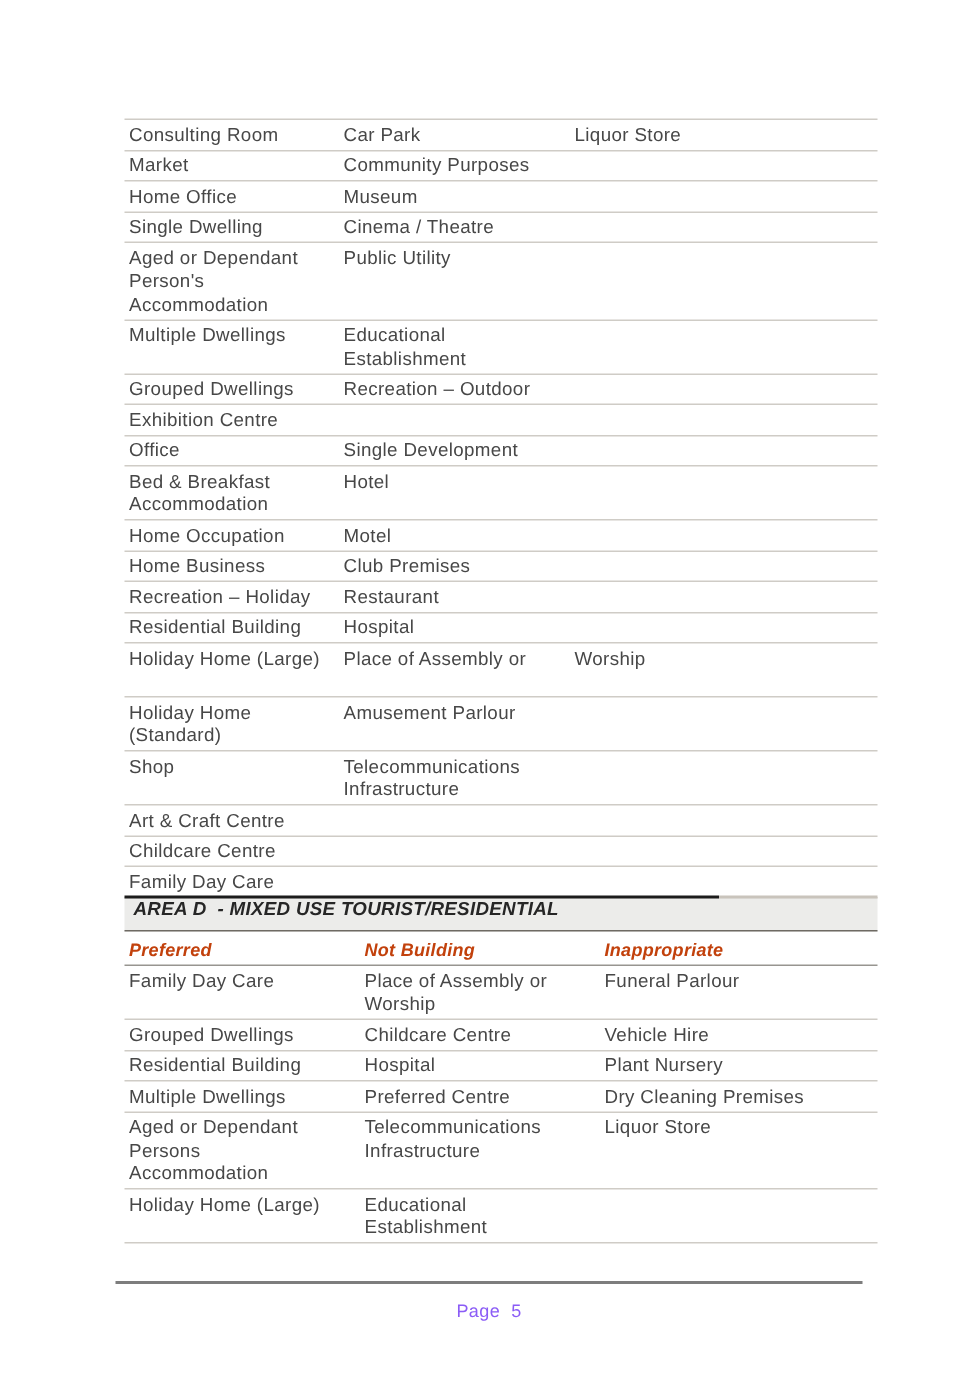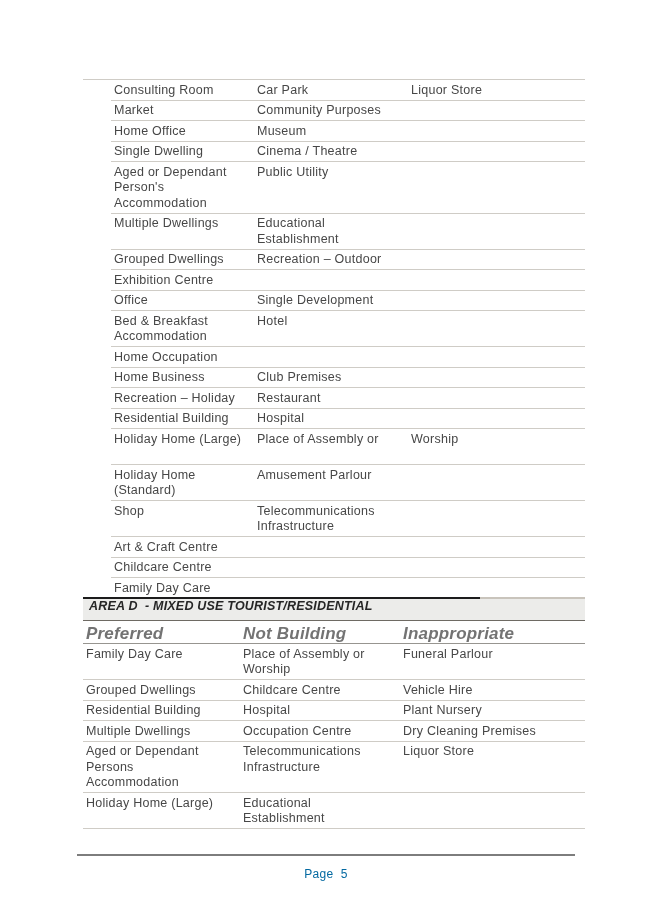--- a/index.html
+++ b/index.html
@@ -24,21 +24,21 @@
     top: 79px;
     width: 502px;
   }
   .dtable {
     border-top: 1px solid #cfccc6;
   }
   .trow {
     display: grid;
     border-bottom: 1px solid #cfccc6;
   }
-  .cols-c { grid-template-columns: 143px 154px 1fr; margin-left: 28px; }
+  .cols-c { grid-template-columns: 143px 154px 1fr; }
   .cols-d { grid-template-columns: 157px 160px 1fr; }
   .tcell {
     padding: 2.5px 2px 1.5px 3px;
     font-size: 12.5px;
     line-height: 15.5px;
     letter-spacing: 0.25px;
     color: #474747;
     white-space: pre-line;
     overflow: hidden;
   }
@@ -63,40 +63,40 @@
     font-style: italic;
     letter-spacing: 0.2px;
     color: #262626;
   }
   .colhead-row {
     display: grid;
     border-bottom: 1px solid #979590;
   }
   .colhead-cell {
     padding: 5px 2px 2px 3px;
-    font-size: 17px;
+    font-size: 12px;
     line-height: 15.5px;
     font-weight: bold;
     font-style: italic;
     letter-spacing: 0.2px;
-    color: #737373;
+    color: #c2410c;
   }
   .footer {
     position: absolute;
     left: 77px;
     top: 854px;
     width: 498px;
     border-top: 2px solid #7d7d7d;
   }
   .footer .page-num {
     margin-top: 11px;
     text-align: center;
     font-size: 12px;
     letter-spacing: 0.3px;
-    color: #0369a1;
+    color: #8b5cf6;
   }
 </style>
 </head>
 <body>
 
 <div class="page">
 
   <div class="doc-body">
 
     <div class="dtable" id="table-area-c">
@@ -148,20 +148,21 @@
           <div class="tcell"></div>
         </div>
         <div class="trow cols-c">
           <div class="tcell">Bed &amp; Breakfast
 Accommodation</div>
           <div class="tcell">Hotel</div>
           <div class="tcell"></div>
         </div>
         <div class="trow cols-c">
           <div class="tcell">Home Occupation</div>
+          <div class="tcell">Motel</div>
           <div class="tcell"></div>
         </div>
         <div class="trow cols-c">
           <div class="tcell">Home Business</div>
           <div class="tcell">Club Premises</div>
           <div class="tcell"></div>
         </div>
         <div class="trow cols-c">
           <div class="tcell">Recreation – Holiday</div>
           <div class="tcell">Restaurant</div>
@@ -228,21 +229,21 @@
           <div class="tcell">Childcare Centre</div>
           <div class="tcell">Vehicle Hire</div>
         </div>
         <div class="trow cols-d">
           <div class="tcell">Residential Building</div>
           <div class="tcell">Hospital</div>
           <div class="tcell">Plant Nursery</div>
         </div>
         <div class="trow cols-d">
           <div class="tcell">Multiple Dwellings</div>
-          <div class="tcell">Occupation Centre</div>
+          <div class="tcell">Preferred Centre</div>
           <div class="tcell">Dry Cleaning Premises</div>
         </div>
         <div class="trow cols-d">
           <div class="tcell">Aged or Dependant
 Persons
 Accommodation</div>
           <div class="tcell">Telecommunications
 Infrastructure</div>
           <div class="tcell">Liquor Store</div>
         </div>

